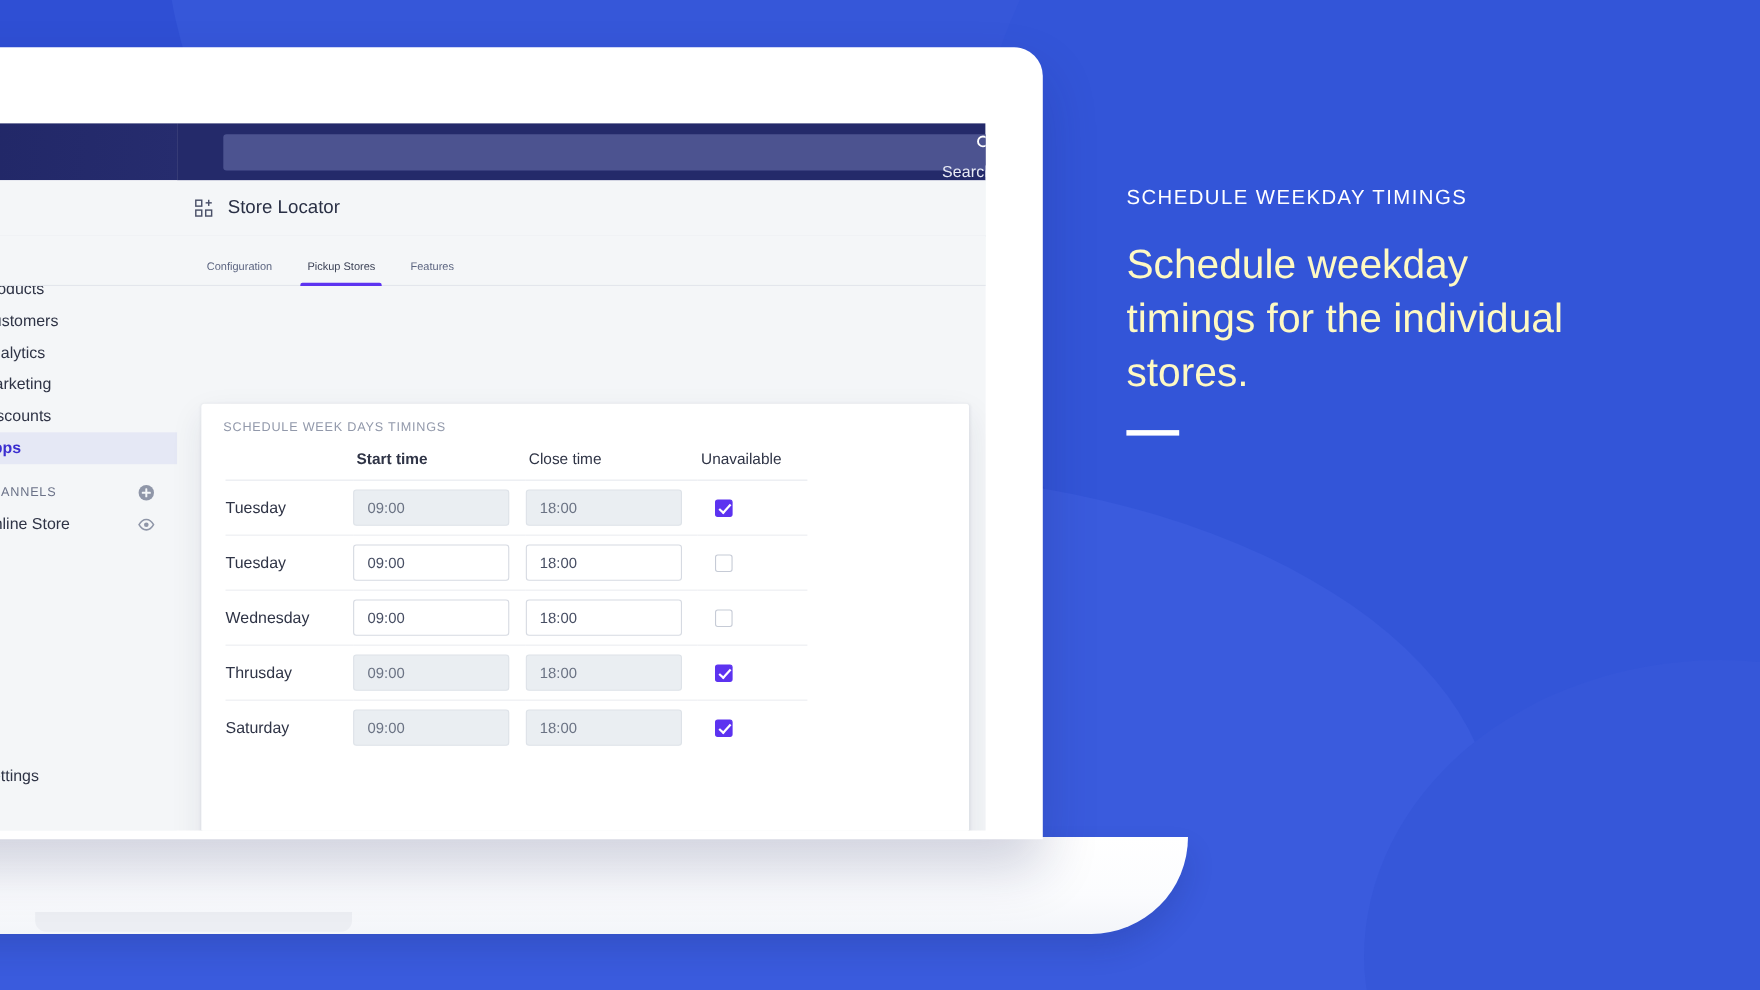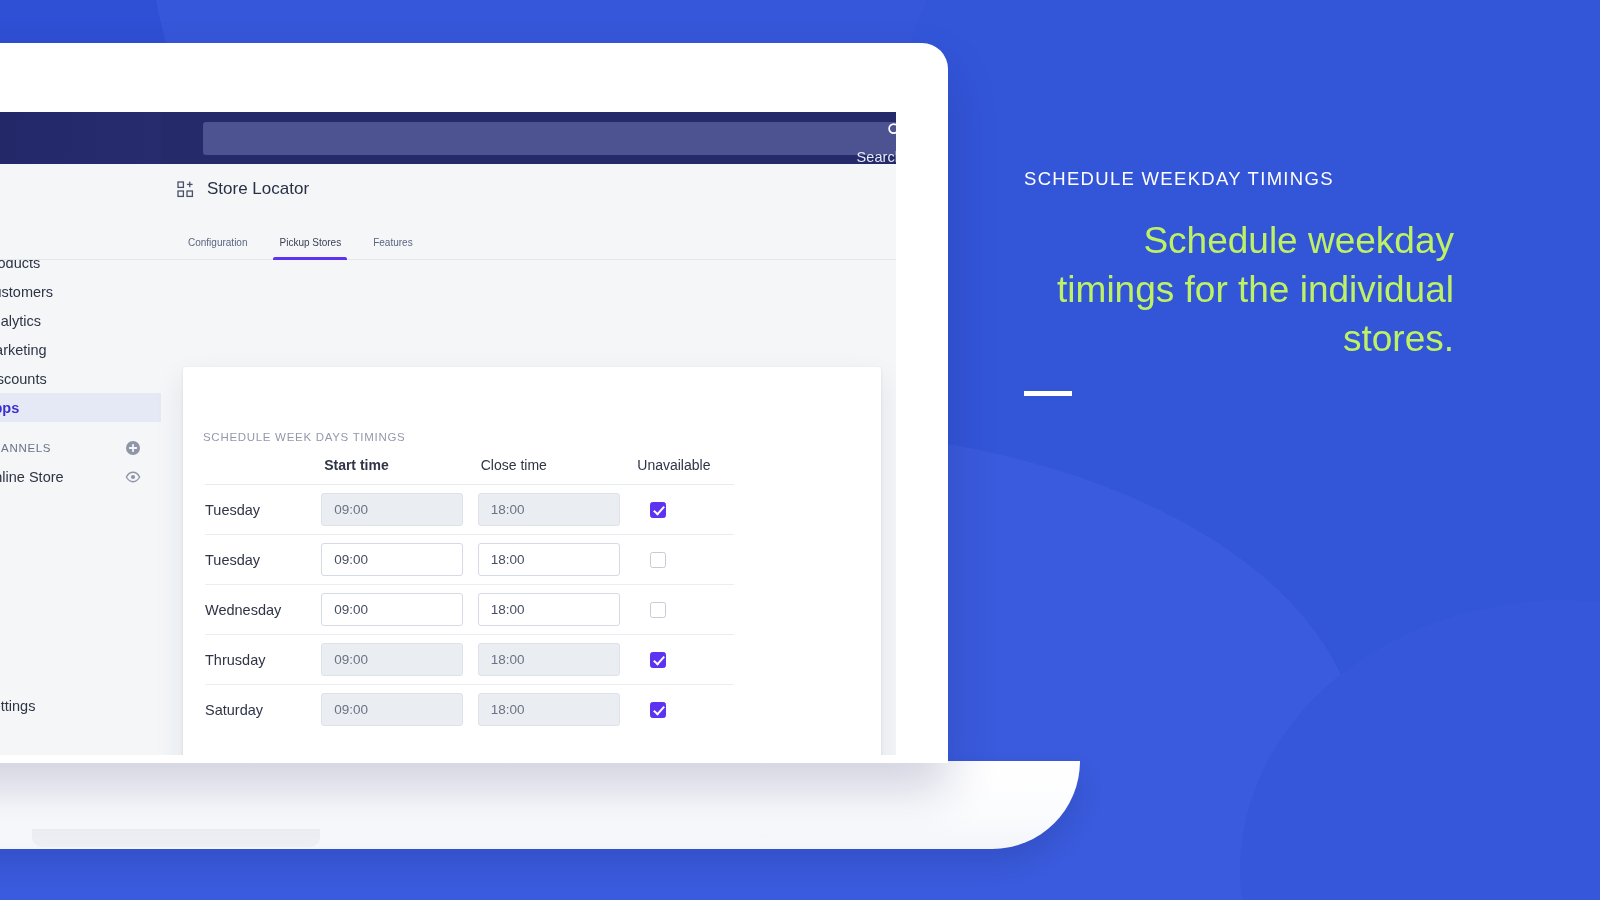--- a/index.html
+++ b/index.html
@@ -121,21 +121,21 @@
   }
   .mini-ico{width:16px;height:16px;flex:none;}
 
   
   .card{
     position:absolute;left:383px;top:255px;width:698px;height:502px;
     background:#ffffff;border-radius:3px;
     box-shadow:0 1px 3px rgba(30,40,80,.10),0 12px 30px rgba(30,40,80,.09);
     padding:0;
   }
-  .card-inner{padding:16px 20px 0 20px;margin-top:48px;}
+  .card-inner{padding:16px 20px 0 20px;}
   .card-kicker{
     font-size:11.5px;letter-spacing:.7px;color:#9299ab;text-transform:uppercase;
     margin:0 0 14px 0;
   }
   .opt24{display:flex;align-items:center;gap:14px;margin:0 0 16px 2px;}
   .cb{
     width:16px;height:16px;border:1px solid #c6cbd6;border-radius:2.5px;
     background:#fff;flex:none;box-sizing:border-box;cursor:pointer;
   }
   .cb.checked{background:#5c33f0;border-color:#5c33f0;position:relative;}
@@ -168,21 +168,21 @@
   .tinput.disabled{background:#eaeef2;border-color:#dde2e8;color:#6b7384;}
   .td-un{padding-left:6px;}
   .cb-wrap{display:flex;align-items:center;height:33px;padding-left:16px;}
 
   
   .promo{position:absolute;left:1024px;top:168px;width:430px;}
   .promo-kicker{
     font-size:18.5px;letter-spacing:1.3px;color:#ffffff;margin:0 0 26px 0;
   }
   .promo-title{
-    font-size:37px;line-height:1.33;color:#bef264;margin:0;font-weight:normal;text-align:right;
+    font-size:37px;line-height:1.33;color:#fef9c3;margin:0;font-weight:normal;
   }
   .promo-rule{width:48px;height:5px;background:#ffffff;margin-top:27px;}
 </style>
 </head>
 <body>
 
 <div class="bg-root">
   <div class="blob-c"></div>
   <div class="blob-a"></div>
   <div class="blob-b"></div>

